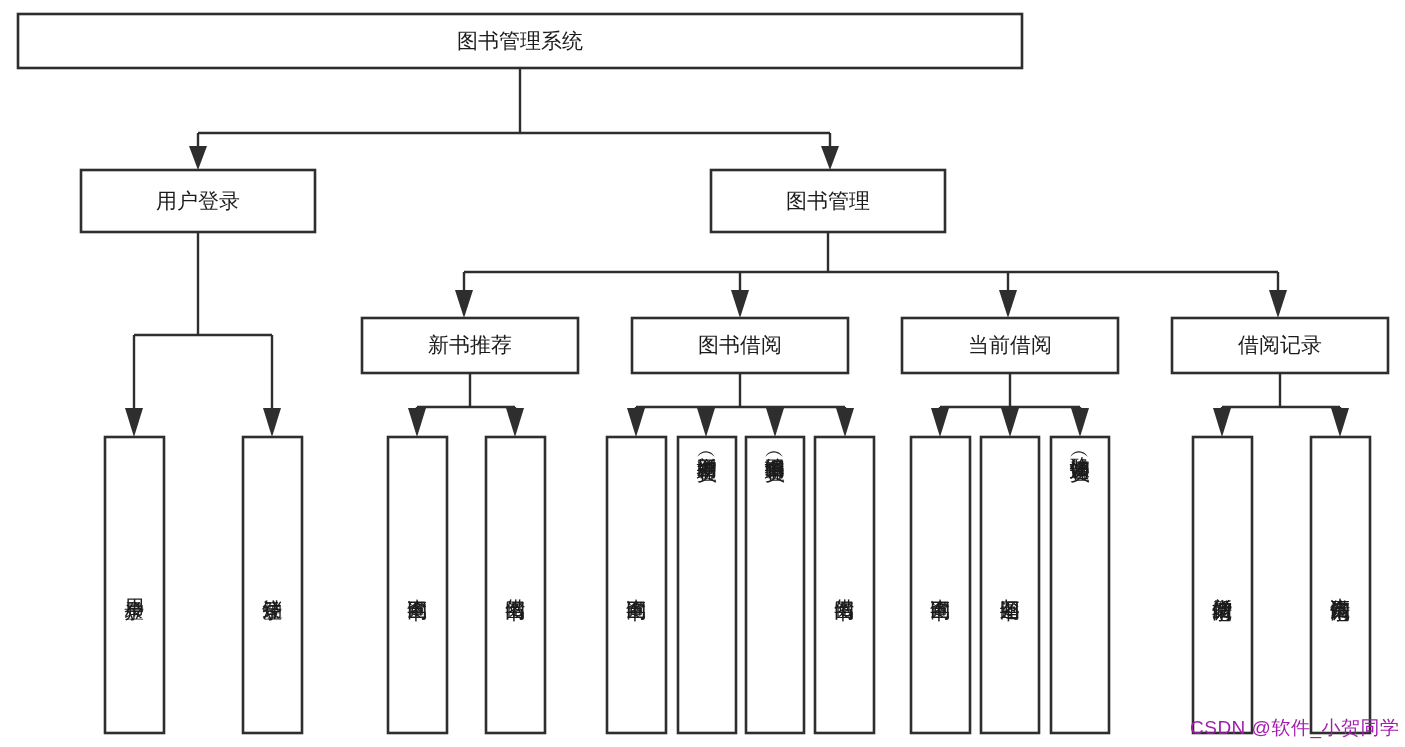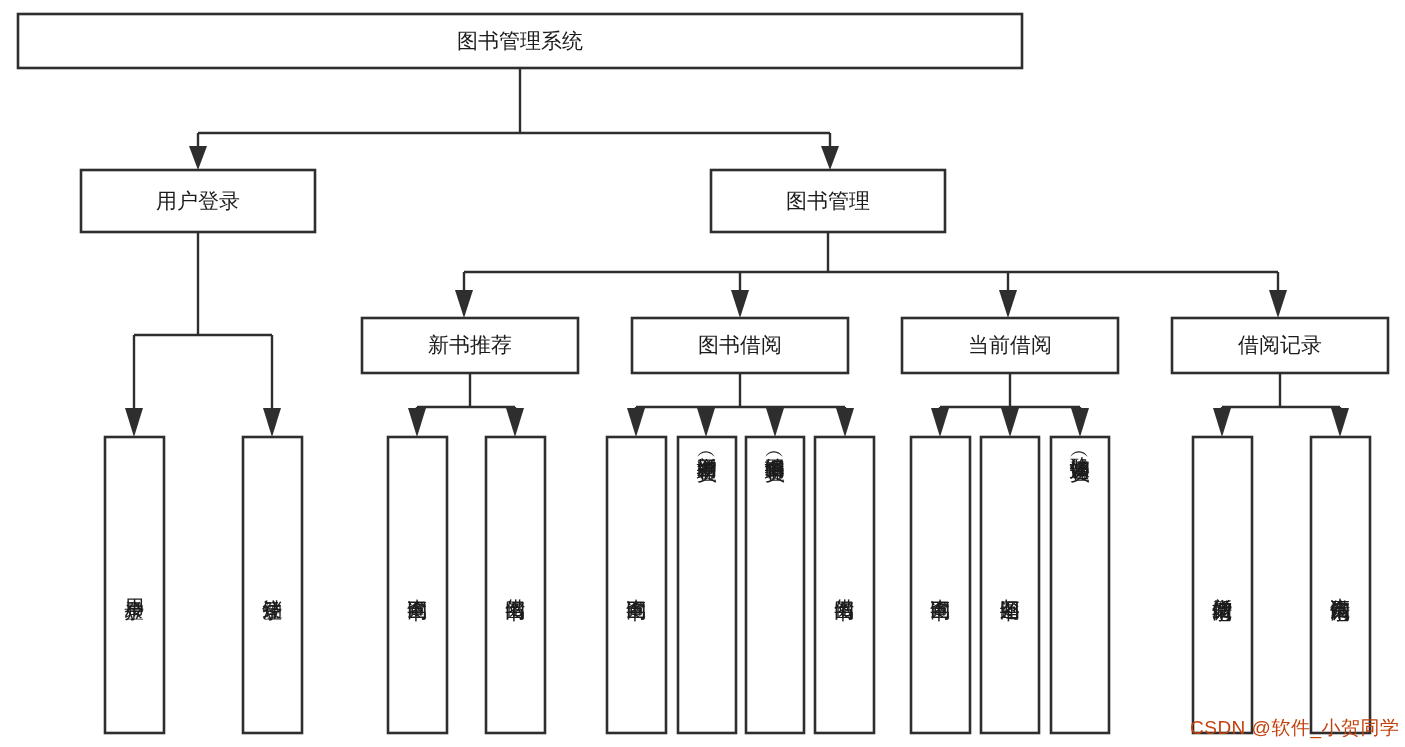--- a/index.html
+++ b/index.html
@@ -75,21 +75,21 @@
     box-sizing: border-box;
   }
   .vbox-wrap {
     position: absolute;
     box-sizing: border-box;
   }
   .watermark {
     position: absolute;
     font-family: "Liberation Sans", "DejaVu Sans", sans-serif;
     font-size: 19px;
-    color: #c2410c;
+    color: #a21caf;
     white-space: nowrap;
     letter-spacing: 0.5px;
   }
 </style>
 </head>
 <body>
 
 <div id="diagram-root">
 
   <svg id="flow" viewBox="0 0 1405 747">

